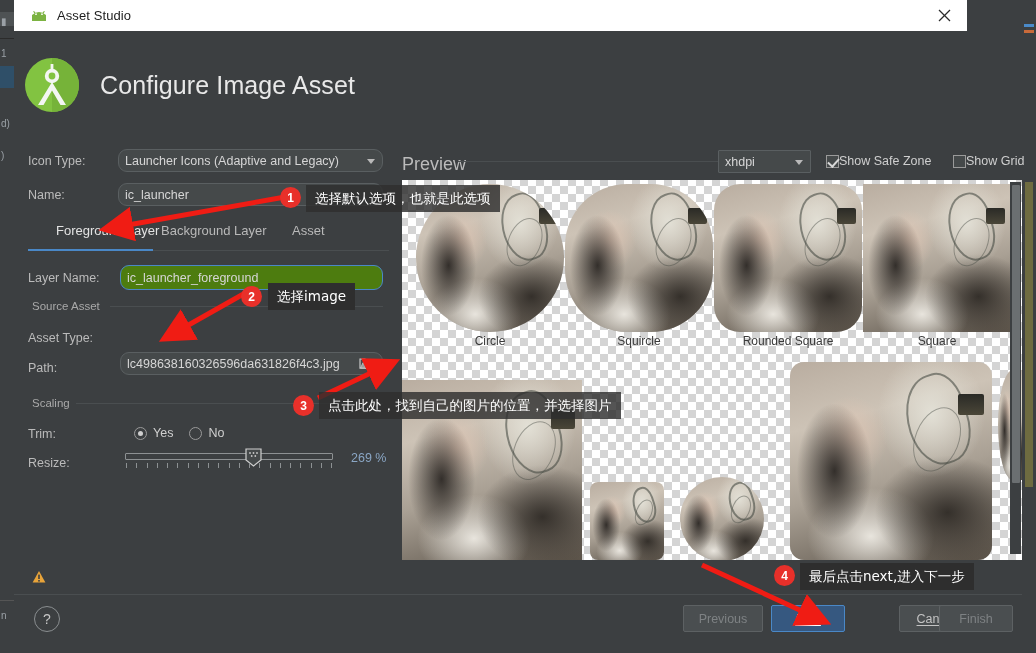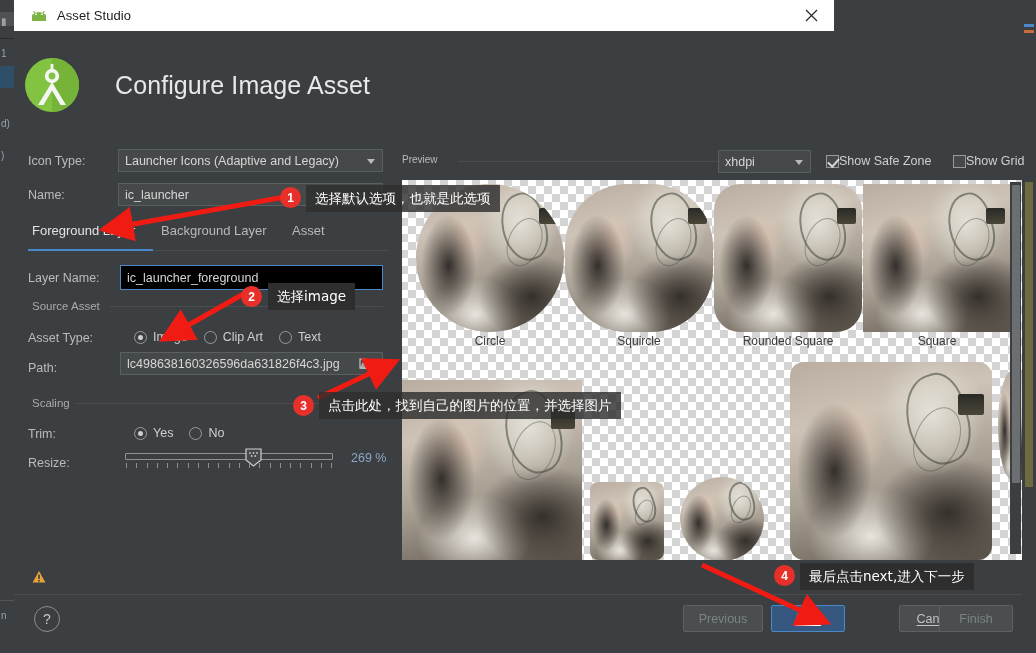--- a/index.html
+++ b/index.html
@@ -22,71 +22,71 @@
 
   .ide-right { position:absolute; left:1022px; top:0; width:14px; height:653px; background:#3c3f41; }
   .ide-right .olive { position:absolute; left:3px; top:182px; width:8px; height:305px; background:#6e6b40; }
   .ide-right .mark { position:absolute; left:2px; width:10px; height:3px; background:#4a8ac9; }
 
   
   .dialog { position:absolute; left:14px; top:0; width:1008px; height:653px; background:#3c3f41; }
 
   
   .titlebar {
-    position:absolute; left:0; top:0; width:820px; height:31px;
+    position:absolute; left:0; top:0; width:953px; height:31px;
     background:#ffffff; display:flex; align-items:center;
   }
   .titlebar .android-ico { margin-left:16px; width:18px; height:13px; position:relative; }
   .titlebar .title-text {
     margin-left:9px; font-size:13px; color:#1c1c1c; letter-spacing:.1px;
   }
   .close-btn {
     position:absolute; right:0; top:0; width:46px; height:31px;
     display:flex; align-items:center; justify-content:center; cursor:pointer;
   }
   .close-btn svg { display:block; }
 
   
   .header {
     position:absolute; left:0; top:31px; width:1008px; height:108px;
-    background:#3c3f41; display:flex; align-items:center;gap:15px;
+    background:#3c3f41; display:flex; align-items:center;
   }
   .header .logo { margin-left:9px; width:58px; height:58px; }
   .header .htext { margin-left:19px; }
   .header h1 {
     margin:0; font-size:25px; font-weight:400; color:#e8e8e8; line-height:1.05;
     letter-spacing:.1px;
   }
   .header .sub { margin-top:6px; font-size:12.5px; color:#b8b8b8; }
 
   
   .form { position:absolute; left:0; top:139px; width:375px; height:421px; }
   .row { position:absolute; height:22px; display:flex; align-items:center; }
   .lbl { color:#bbbbbb; font-size:12.5px; white-space:nowrap; }
 
   .field {
     background:#45494a; border:1px solid #5a5f61; height:23px;
     color:#d6d6d6; font-size:12.5px; display:flex; align-items:center;
-    padding:8px 6px; border-radius:0;
-  }
-  .field.focused { border-color:#4a88c7; background:#000000; }
+    padding:8px 6px; border-radius:9px;
+  }
+  .field.focused { border-color:#4a88c7; background:#4d7c0f; }
   .combo { position:relative; }
   .combo .arrow {
     position:absolute; right:7px; top:50%; margin-top:-2px;
     width:0;height:0;border-left:4.5px solid transparent;border-right:4.5px solid transparent;
     border-top:5px solid #b9b9b9;
   }
 
   
   .tabs { position:absolute; left:14px; top:84px; width:361px; height:30px; }
   .tab {
     position:absolute; top:0; font-size:13px; color:#b9b9b9; cursor:pointer;
     padding-bottom:8px;
   }
-  .tab.active { color:#e3e3e3; }
+  .tab.active { color:#e3e3e3;margin-left:24px; }
   .tab-underline { position:absolute; left:0; top:26px; height:2px; background:#4a88c7; }
   .tab-rest { position:absolute; top:27px; height:1px; background:#4a4e50; }
 
   .section-title { position:absolute; color:#a9a9a9; font-size:11.5px; }
   .section-line { position:absolute; height:1px; background:#4a4e50; }
 
   .radio {
     width:13px;height:13px;border-radius:50%;border:1px solid #9a9a9a;
     display:inline-block; position:relative; background:transparent; cursor:pointer;
     flex:0 0 auto;
@@ -102,21 +102,21 @@
     position:absolute; height:7px; border:1px solid #8d9193; background:#3c3f41; border-radius:1px;
   }
   .slider-thumb {
     position:absolute; width:17px; height:19px; cursor:pointer;
   }
   .ticks { position:absolute; display:flex; justify-content:space-between; }
   .ticks span { width:1px; height:5px; background:#8d9193; display:block; }
 
   
   .preview-hdr { position:absolute; left:388px; top:150px; width:620px; height:24px; }
-  .preview-lbl { position:absolute; left:0; top:4px; font-size:10px; color:#bbbbbb; }
+  .preview-lbl { position:absolute; left:0; top:4px; font-size:18px; color:#bbbbbb; }
   .preview-line { position:absolute; left:56px; top:11px; width:291px; height:1px; background:#4a4e50; }
   .dpi-combo {
     position:absolute; left:316px; top:0; width:93px; height:23px;
     background:#45494a; border:1px solid #5a5f61; color:#d6d6d6; font-size:12.5px;
     display:flex; align-items:center; padding:0 6px; border-radius:1px;
   }
   .chk-wrap { position:absolute; display:flex; align-items:center; cursor:pointer; }
   .chk {
     width:13px; height:13px; border:1px solid #9a9a9a; background:#45494a;
     display:inline-block; position:relative; flex:0 0 auto;
@@ -301,28 +301,20 @@
       <div class="field focused" style="position:absolute; left:106px; top:126px; width:263px; height:25px;">
         <span>ic_launcher_foreground</span>
       </div>
 
       <div class="section-title" style="left:18px; top:161px;">Source Asset</div>
       <div class="section-line" style="left:96px; top:167px; width:273px;"></div>
 
       <div class="row" style="left:14px; top:188px;">
         <span class="lbl">Asset Type:</span>
       </div>
-      <div class="row" style="left:120px; top:187px;">
-        <span class="radio sel"></span>
-        <span class="radio-lbl">Image</span>
-        <span class="radio"></span>
-        <span class="radio-lbl">Clip Art</span>
-        <span class="radio"></span>
-        <span class="radio-lbl">Text</span>
-      </div>
 
       <div class="row" style="left:14px; top:218px;">
         <span class="lbl">Path:</span>
       </div>
       <div class="field" style="position:absolute; left:106px; top:213px; width:263px; justify-content:space-between;">
         <span>lc498638160326596da631826f4c3.jpg</span>
         <span style="display:flex;">
           <svg width="17" height="13" viewBox="0 0 17 13">
             <path d="M1 2h5l1.4 1.8H16v7.4H1z" fill="none" stroke="#c9c9c9" stroke-width="1.2"></path>
             <path d="M1.6 11L4 5.6h12L13.6 11z" fill="#9c9c9c" stroke="#c9c9c9" stroke-width=".8"></path>

